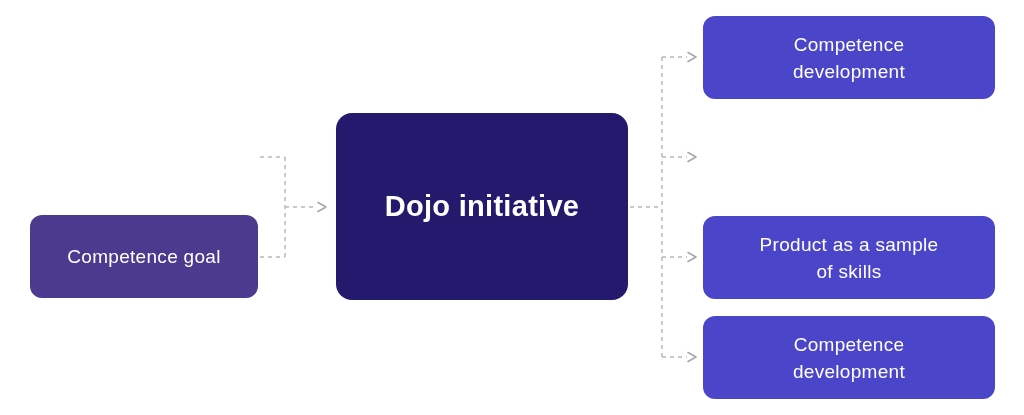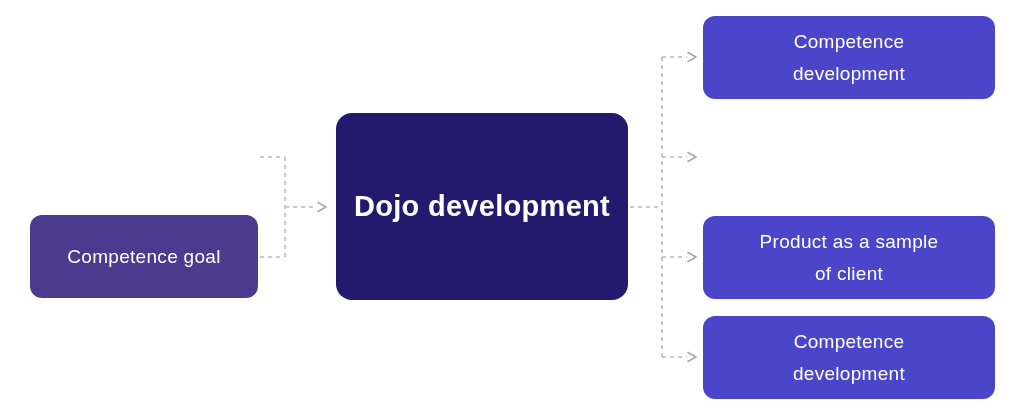--- a/index.html
+++ b/index.html
@@ -54,21 +54,21 @@
     letter-spacing: 0.3px;
   }
   .node.output {
     left: 703px;
     width: 292px;
     height: 83px;
     background: #4b46c9;
     border-radius: 12px;
     font-size: 19px;
     font-weight: 400;
-    line-height: 32px;
+    line-height: 27px;
     letter-spacing: 0.3px;
   }
   .node.output.pos-0 { top: 16px; }
   .node.output.pos-1 { top: 116px; }
   .node.output.pos-2 { top: 216px; }
   .node.output.pos-3 { top: 316px; }
   .node-label { width: 100%; }
 </style>
 </head>
 <body>
@@ -97,29 +97,29 @@
       <path d="M688,252.5 L696,257 L688,261.5"></path>
       <path d="M688,352.5 L696,357 L688,361.5"></path>
     </g>
   </svg>
 
   <div class="node input pos-1">
     <div class="node-label">Competence goal</div>
   </div>
 
   <div class="node center">
-    <div class="node-label">Dojo development</div>
+    <div class="node-label">Dojo initiative</div>
   </div>
 
   <div class="node output pos-0">
     <div class="node-label">Competence
 development</div>
   </div>
   <div class="node output pos-2">
     <div class="node-label">Product as a sample
-of client</div>
+of skills</div>
   </div>
   <div class="node output pos-3">
     <div class="node-label">Competence
 development</div>
   </div>
 
 </div>
 
 </body></html>

